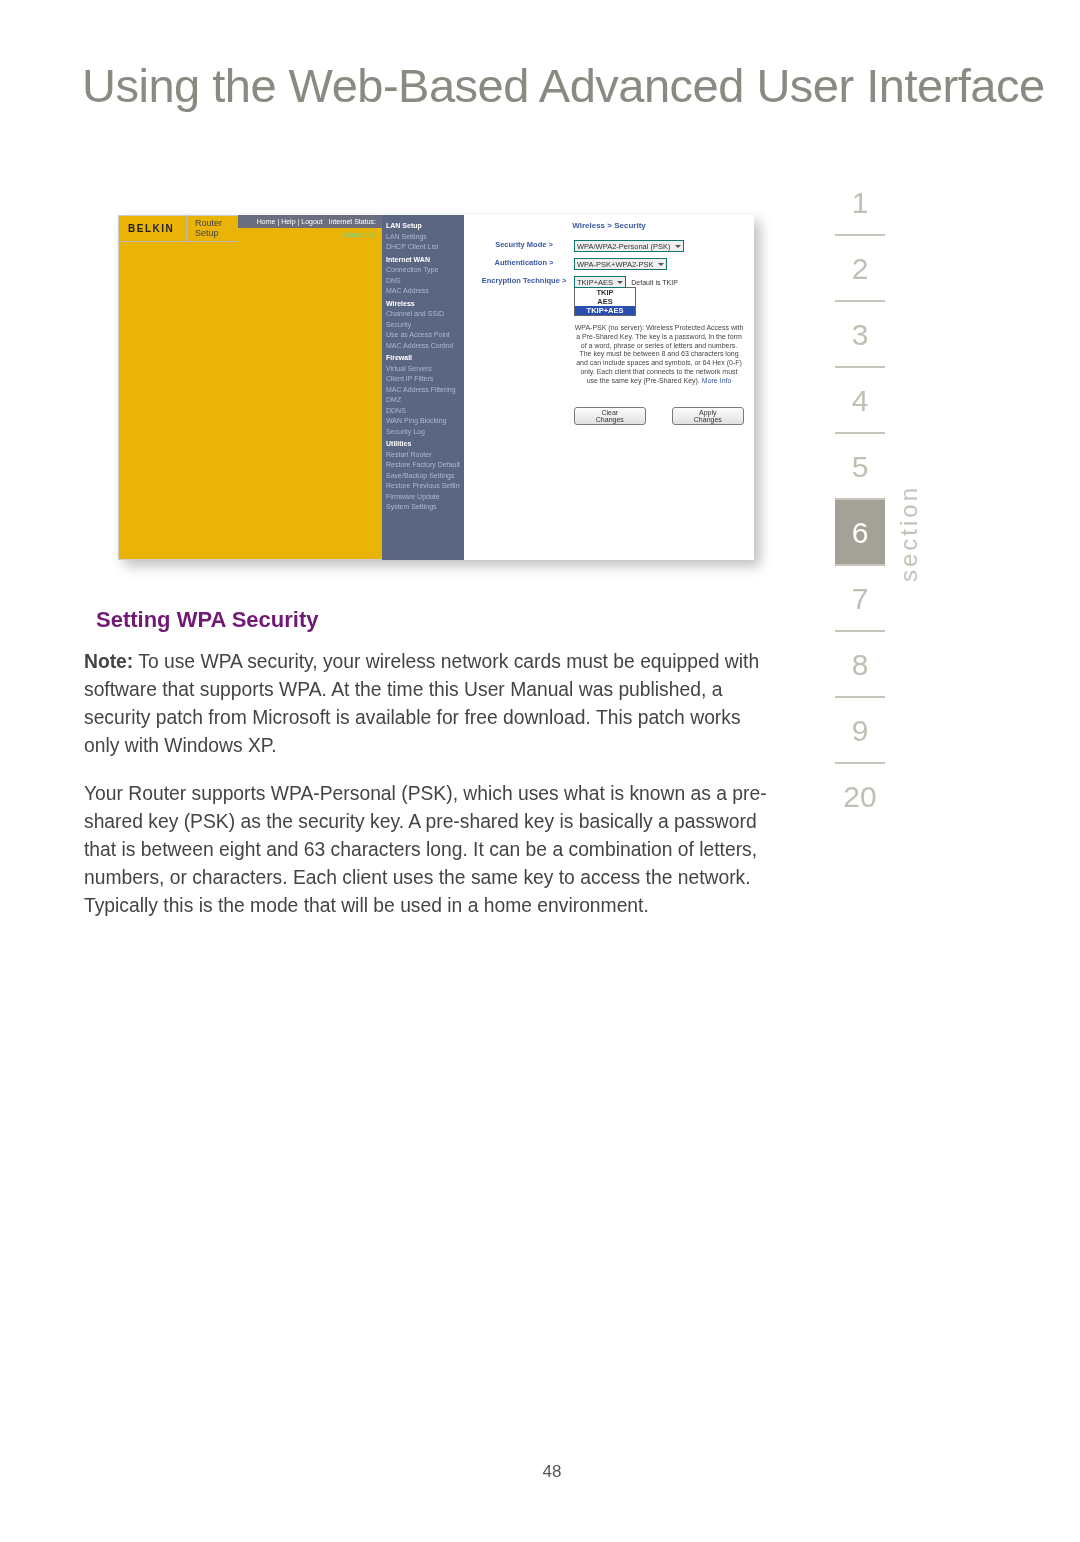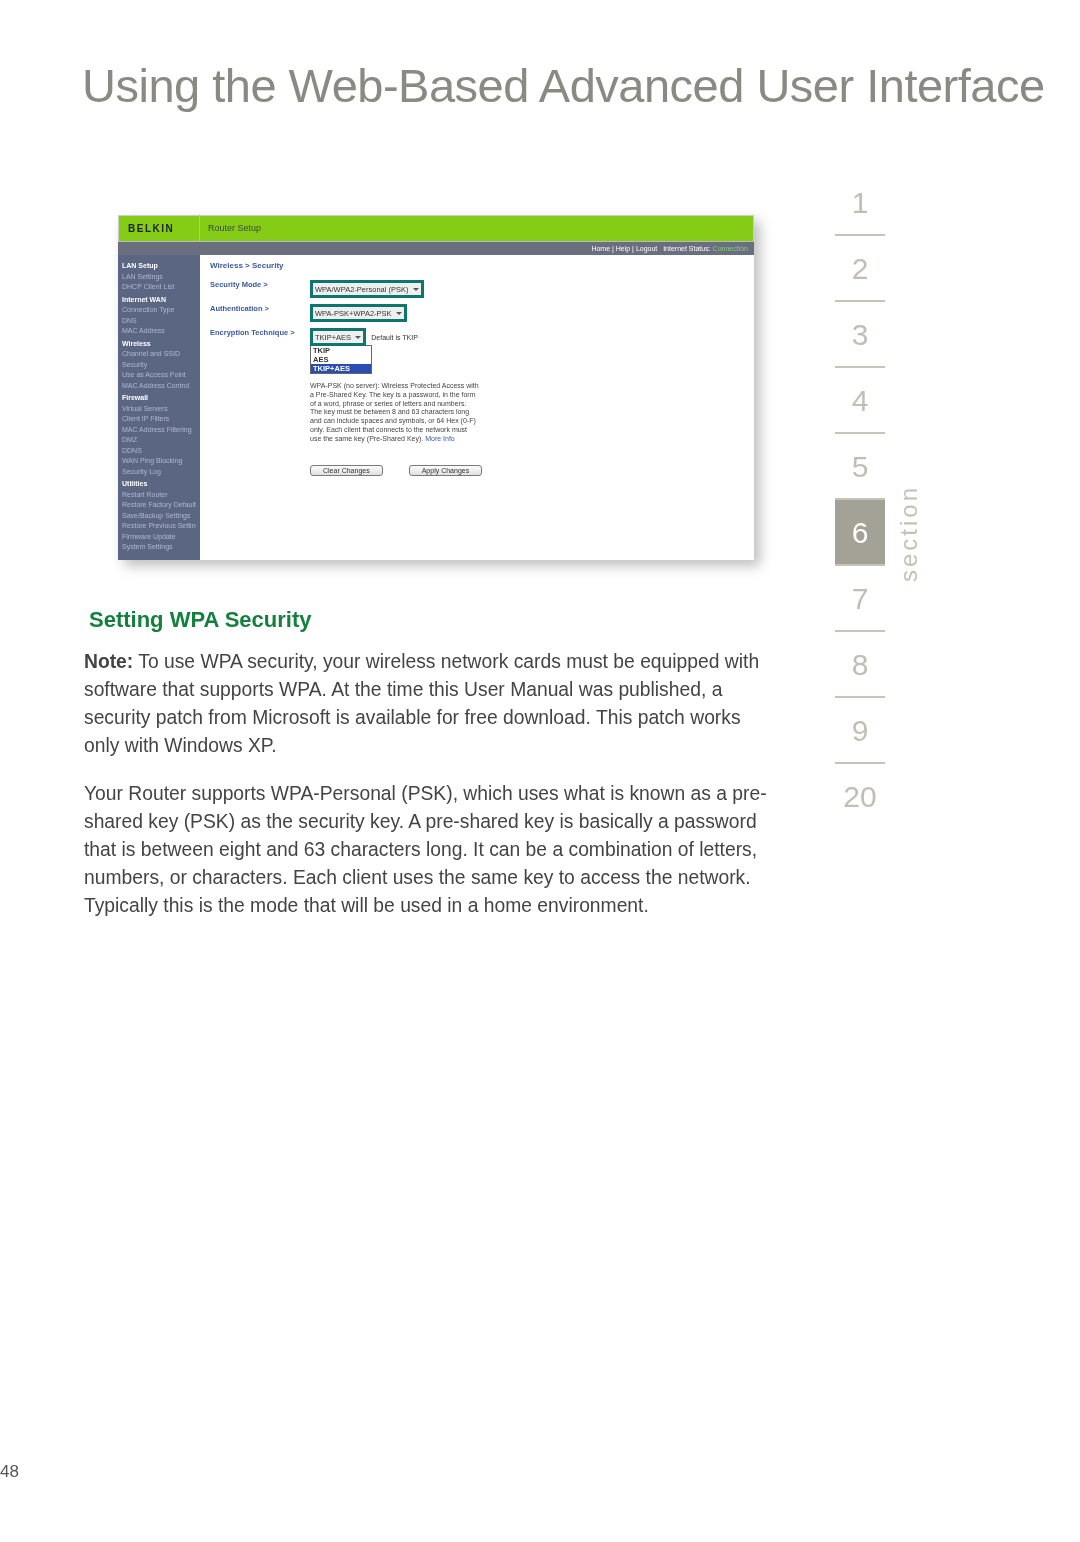--- a/index.html
+++ b/index.html
@@ -54,24 +54,24 @@
     transform: rotate(180deg);
   }
 
   
   .shot {
     position: absolute;
     left: 118px;
     top: 215px;
     width: 636px;
     height: 345px;
-    background: #84cc16;
+    background: #eab308;
     box-shadow: 6px 6px 12px rgba(0,0,0,.25), 0 0 0 1px #ccc inset;
     display: flex;
-    flex-direction: column;
+    flex-direction: row;
     font-size: 8px;
   }
   .shot-header {
     height: 27px;
     display: flex;
     align-items: center;
     border-bottom: 1px solid #bbb;
   }
   .shot-logo {
     width: 82px;
@@ -112,41 +112,42 @@
     font-size: 7px;
     padding: 4px 4px;
     line-height: 1.5;
   }
   .shot-sidebar .hdr { color: #fff; font-weight: bold; margin-top: 2px; display: block; }
   .shot-sidebar span { display: block; white-space: nowrap; overflow: hidden; text-overflow: clip; }
   .shot-main {
     flex: 1;
     padding: 6px 10px;
     color: #333;
+    text-align: center;
   }
   .breadcrumb {
     color: #3a59a0;
     font-weight: bold;
     font-size: 8px;
     margin-bottom: 10px;
   }
   .row {
     display: flex;
     margin-bottom: 6px;
   }
   .row .lbl {
     width: 100px;
     color: #3a59a0;
     font-weight: bold;
     font-size: 7.5px;
   }
   .sel {
     font-size: 7.5px;
-    padding: 6px 2px;
-    border: 3px solid #0f766e;
+    padding: 0 2px;
+    border: 1px solid #0f766e;
     background: #efefef;
     height: 12px;
     display: inline-flex;
     align-items: center;
   }
   .sel::after {
     content: "";
     width: 0;
     height: 0;
     border-left: 3px solid transparent;
@@ -209,33 +210,34 @@
     top: 586px;
     width: 684px;
     font-size: 19.3px;
     line-height: 1.45;
     color: #444;
   }
   .body-text p { margin-bottom: 20px; }
   .body-text .important { font-weight: bold; color: #333; }
   .body-text h3 {
     font-size: 22px;
-    color: #15803d;
-    font-weight: bold;
-    margin: 18px 5px 12px;
+    color: #701a75;
+    font-weight: bold;
+    margin: 18px 12px 12px;
   }
   .body-text .note-lead { font-weight: bold; }
   .page-num {
     position: absolute;
     bottom: 60px;
     left: 0;
     width: 100%;
-    text-align: left;
+    text-align: center;
     font-size: 17px;
     color: #555;
+    padding-left: 24px;
   }
 </style>
 </head>
 <body>
 
 <div class="page-title">Using the Web-Based Advanced User Interface</div>
 
 <div class="section-nav" id="section-nav">
     <div class="num">1</div>
     <div class="num">2</div>

